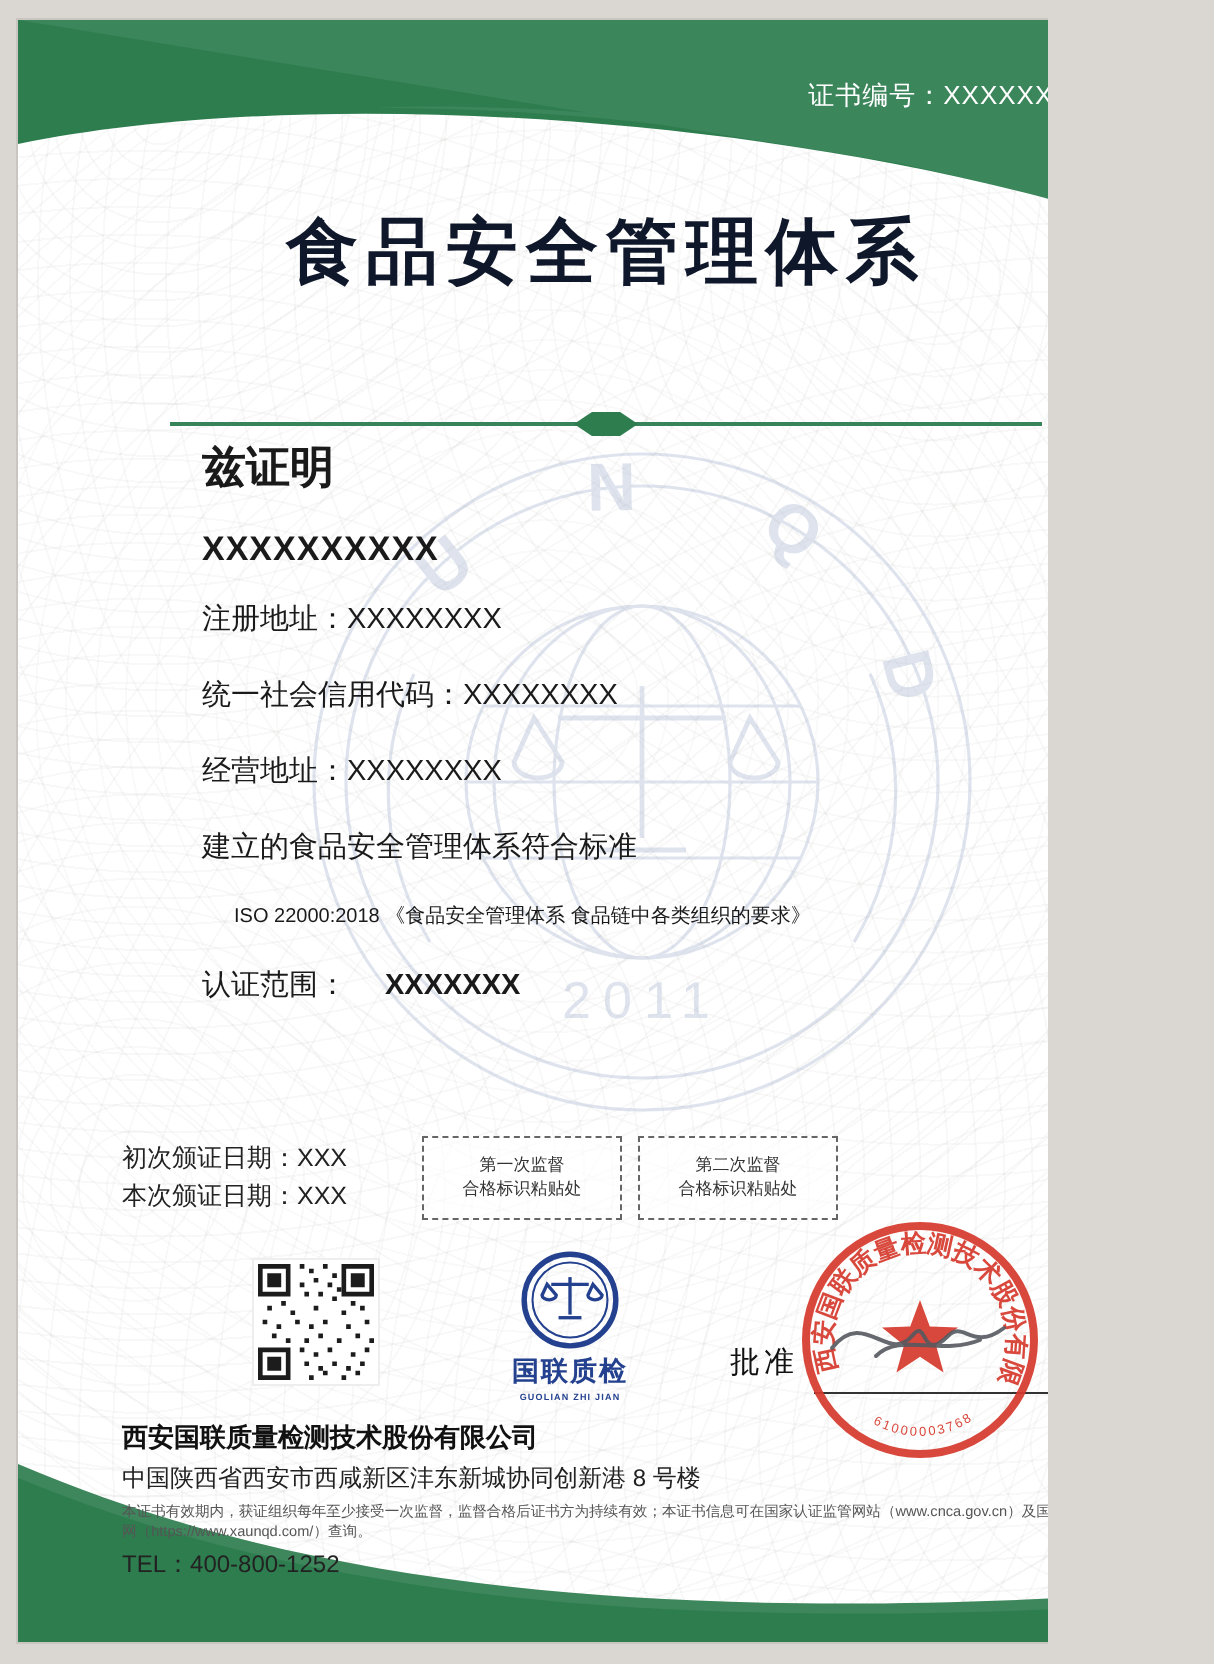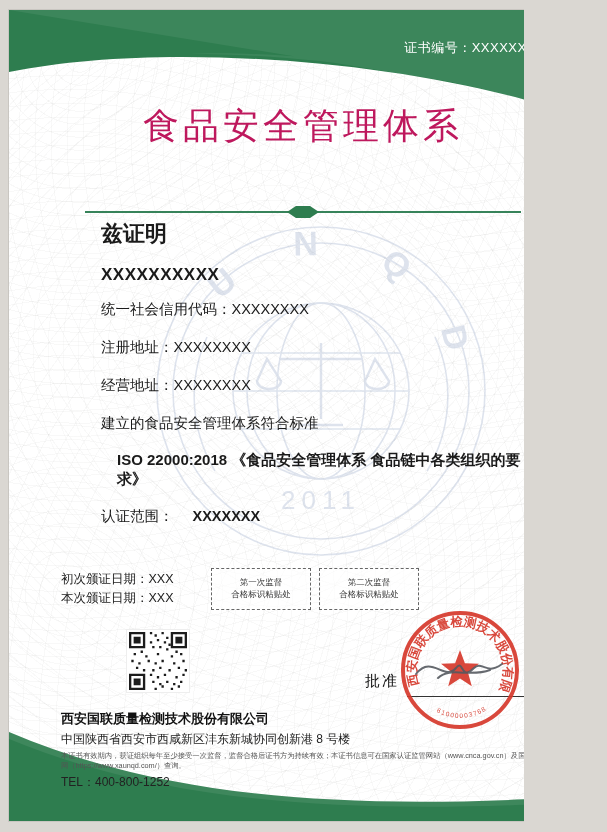--- a/index.html
+++ b/index.html
@@ -12,35 +12,35 @@
       repeating-radial-gradient(circle at 12% 6%, rgba(130,130,125,.055) 0 1px, transparent 1px 13px),
       repeating-radial-gradient(circle at 78% 16%, rgba(130,130,125,.05) 0 1px, transparent 1px 16px),
       repeating-radial-gradient(circle at 45% 42%, rgba(130,130,125,.045) 0 1px, transparent 1px 15px),
       repeating-radial-gradient(circle at 10% 72%, rgba(130,130,125,.05) 0 1px, transparent 1px 14px),
       repeating-radial-gradient(circle at 92% 88%, rgba(130,130,125,.05) 0 1px, transparent 1px 17px);}
   svg{display:block;}
 
   .header-svg{position:absolute;top:0;left:0;z-index:1;}
   .cert-no{position:absolute;top:29px;right:52px;z-index:3;color:#ffffff;font-size:13px;letter-spacing:.5px;}
 
-  .title-wrap{position:absolute;top:93px;left:0;width:100%;text-align:center;z-index:2;color:#be185d;font-weight:normal;}
+  .title-wrap{position:absolute;top:93px;left:0;width:100%;text-align:center;z-index:2;color:#0f172a;font-weight:bold;}
   .title-line1{font-size:36px;letter-spacing:4px;line-height:1.25;}
   .title-line2{font-size:36px;letter-spacing:6px;line-height:1.25;margin-top:2px;}
 
   .divider{position:absolute;top:195px;left:76px;right:76px;height:14px;z-index:2;}
   .divider .bar{position:absolute;top:6px;left:0;right:0;height:2px;background:#37835a;}
   .divider .dia{position:absolute;top:1px;left:50%;margin-left:-16px;width:32px;height:12px;background:#2e7d4f;
     clip-path:polygon(0 50%,28% 0,72% 0,100% 50%,72% 100%,28% 100%);}
 
   .content{position:absolute;left:92px;right:56px;top:209px;z-index:2;color:#1a1a1a;}
   .certify{font-size:22px;font-weight:bold;margin:0 0 16px;}
   .company{font-size:17px;font-weight:bold;margin:0 0 15px;letter-spacing:.5px;}
   .info-line{font-size:14.5px;margin:0 0 19px;}
   .intro-line{font-size:14.5px;margin:0 0 18px;}
-  .standard-line{font-size:15px;font-weight:bold;margin:0 16px 18px;}
+  .standard-line{font-size:10px;font-weight:normal;margin:0 16px 18px;}
   .scope-line{font-size:14.5px;margin:0;}
   .scope-line .val{font-weight:bold;margin-left:19px;}
 
   .watermark{position:absolute;left:142px;top:211px;width:340px;height:340px;z-index:1;opacity:.38;}
 
   .dates{position:absolute;left:52px;top:560px;z-index:2;font-size:12.5px;line-height:19px;color:#222;}
 
   .sup-boxes{position:absolute;left:202px;top:558px;z-index:2;display:flex;gap:8px;}
   .sup-box{width:100px;height:42px;border:1px dashed #666;box-sizing:border-box;text-align:center;
            font-size:8.5px;color:#333;padding-top:7px;line-height:12px;background:rgba(255,255,255,.6);}
@@ -110,24 +110,24 @@
       <text font-size="34" font-weight="bold" fill="#aab8d2" letter-spacing="26">
         <textPath href="#wm-arc" startOffset="26%">U N Q D</textPath>
       </text>
       <text x="170" y="288" text-anchor="middle" font-size="26" letter-spacing="6" fill="#aab8d2">2011</text>
     </svg>
 
     <div class="content">
       <div class="certify">兹证明</div>
       <div class="company">XXXXXXXXXX</div>
       <div class="info-line">
+        <span>注册地址：</span><span>XXXXXXXX</span>
+      </div>
+      <div class="info-line">
         <span>统一社会信用代码：</span><span>XXXXXXXX</span>
-      </div>
-      <div class="info-line">
-        <span>注册地址：</span><span>XXXXXXXX</span>
       </div>
       <div class="info-line">
         <span>经营地址：</span><span>XXXXXXXX</span>
       </div>
       <div class="intro-line">建立的食品安全管理体系符合标准</div>
       <div class="standard-line">ISO 22000:2018 《食品安全管理体系 食品链中各类组织的要求》</div>
       <div class="scope-line">
         <span>认证范围：</span><span class="val">XXXXXXX</span>
       </div>
     </div>
@@ -153,20 +153,35 @@
         <rect width="25" height="25" fill="#fff"></rect>
         <g fill="#1c1c1c">
           <path d="M0,0h7v7h-7z M1,1v5h5v-5z M2,2h3v3h-3z" fill-rule="evenodd"></path>
           <path d="M18,0h7v7h-7z M19,1v5h5v-5z M20,2h3v3h-3z" fill-rule="evenodd"></path>
           <path d="M0,18h7v7h-7z M1,19v5h5v-5z M2,20h3v3h-3z" fill-rule="evenodd"></path>
           <path d="M9,0h1v1h-1z M11,1h1v1h-1z M14,0h1v1h-1z M16,2h1v1h-1z M12,3h1v1h-1z M9,4h1v1h-1z M15,4h1v1h-1z M17,5h1v1h-1z M10,6h1v1h-1z M13,6h1v1h-1z M16,7h1v1h-1z M20,8h1v1h-1z M2,9h1v1h-1z M5,8h1v1h-1z M7,10h1v1h-1z M12,9h1v1h-1z M18,10h1v1h-1z M22,9h1v1h-1z M1,12h1v1h-1z M4,13h1v1h-1z M8,12h1v1h-1z M11,13h1v1h-1z M14,12h1v1h-1z M19,13h1v1h-1z M23,12h1v1h-1z M3,15h1v1h-1z M6,16h1v1h-1z M10,16h1v1h-1z M13,15h1v1h-1z M17,16h1v1h-1z M21,15h1v1h-1z M24,16h1v1h-1z M9,18h1v1h-1z M12,19h1v1h-1z M15,18h1v1h-1z M20,19h1v1h-1z M23,18h1v1h-1z M10,21h1v1h-1z M13,22h1v1h-1z M16,21h1v1h-1z M19,22h1v1h-1z M22,21h1v1h-1z M11,24h1v1h-1z M14,23h1v1h-1z M18,24h1v1h-1z M21,23h1v1h-1z"></path>
         </g>
       </svg>
     </div>
 
+    <div class="logo">
+      <svg width="50" height="50" viewBox="0 0 48 48" style="margin:0 auto">
+        <circle cx="24" cy="24" r="22" fill="none" stroke="#24418f" stroke-width="2.6"></circle>
+        <circle cx="24" cy="24" r="18" fill="none" stroke="#24418f" stroke-width="1"></circle>
+        <g stroke="#24418f" stroke-width="1.6" fill="none">
+          <line x1="24" y1="13" x2="24" y2="31"></line>
+          <line x1="15" y1="16.5" x2="33" y2="16.5"></line>
+          <path d="M13,16.5 l-2.4,5.2 a3.4,2.2 0 0 0 6.8,0 z"></path>
+          <path d="M35,16.5 l-2.4,5.2 a3.4,2.2 0 0 0 6.8,0 z"></path>
+          <line x1="18.5" y1="32.5" x2="29.5" y2="32.5"></line>
+        </g>
+      </svg>
+      <div class="logo-cn">国联质检</div>
+      <div class="logo-en">GUOLIAN ZHI JIAN</div>
+    </div>
 
     <div class="approve-label">批准</div>
     <div class="approve-line"></div>
     <svg class="seal" width="124" height="124" viewBox="0 0 124 124">
       <circle cx="62" cy="62" r="57" fill="none" stroke="#d6392c" stroke-width="4"></circle>
       <defs>
         <path id="seal-top-arc" d="M20.7,77 A44,44 0 1 1 103.3,77" fill="none"></path>
         <path id="seal-bot-arc" d="M34.5,101.3 A48,48 0 0 0 89.5,101.3" fill="none"></path>
       </defs>
       <text font-size="12.5" fill="#d6392c" font-weight="bold">

